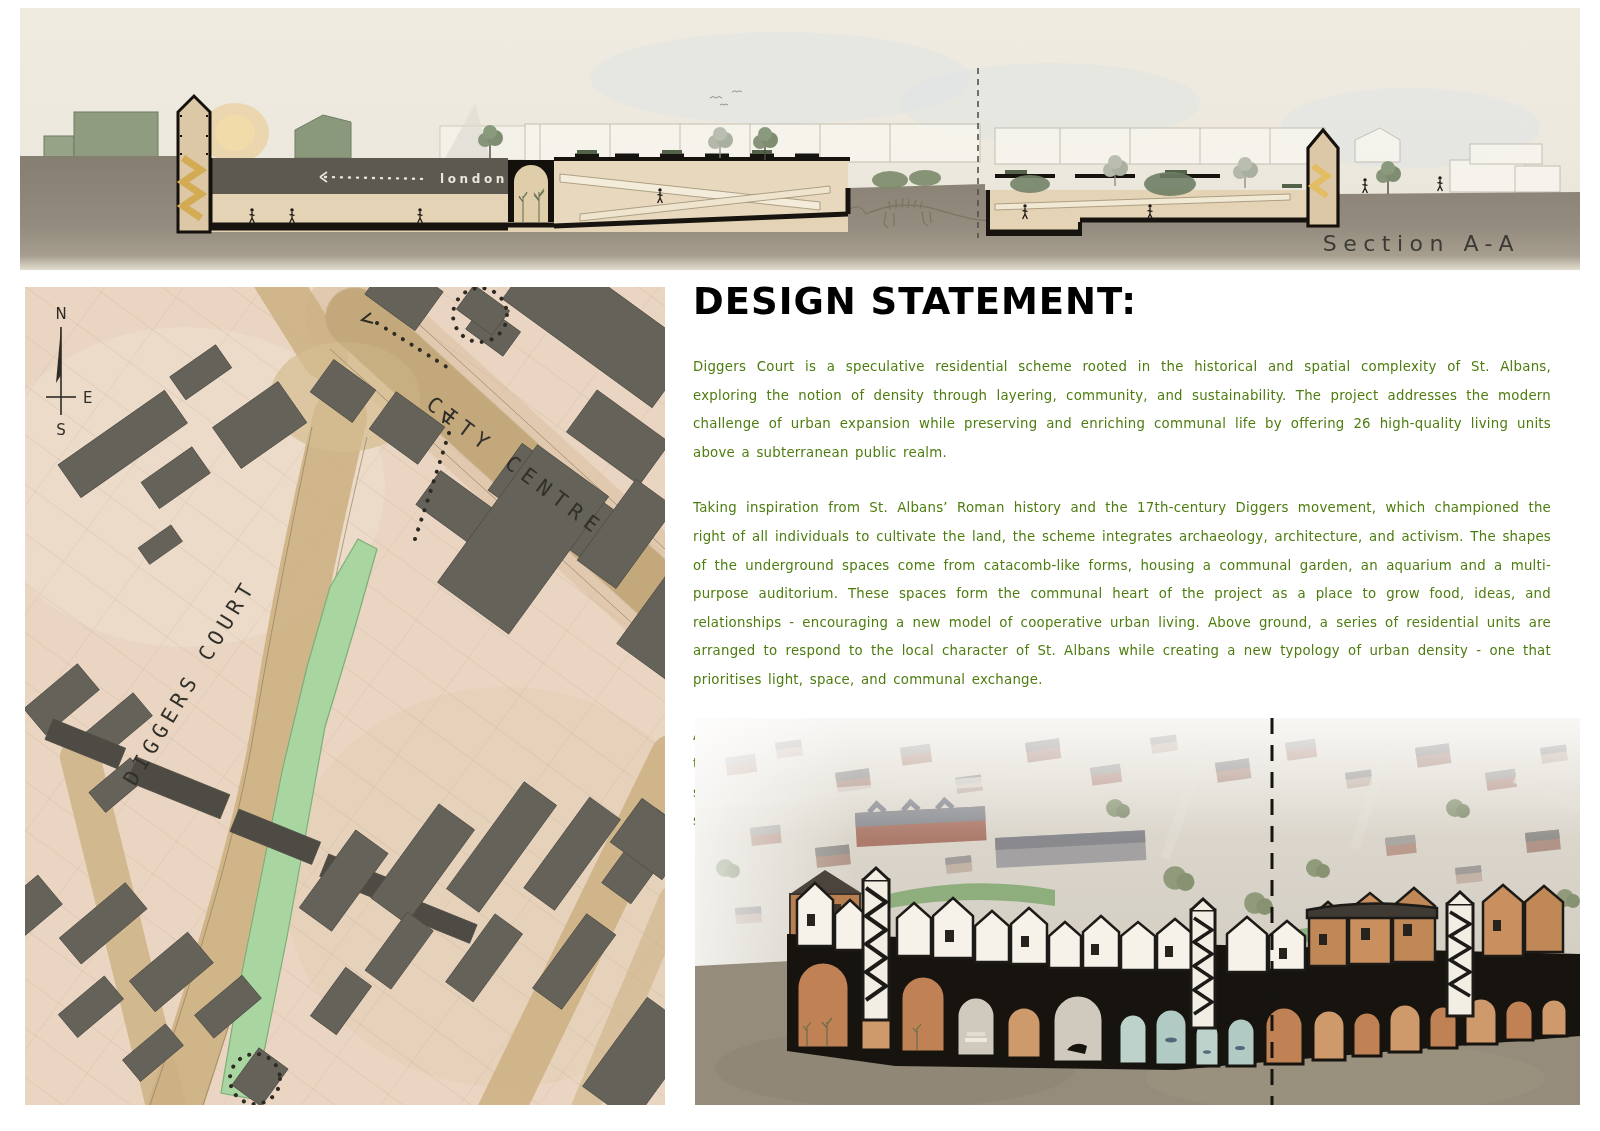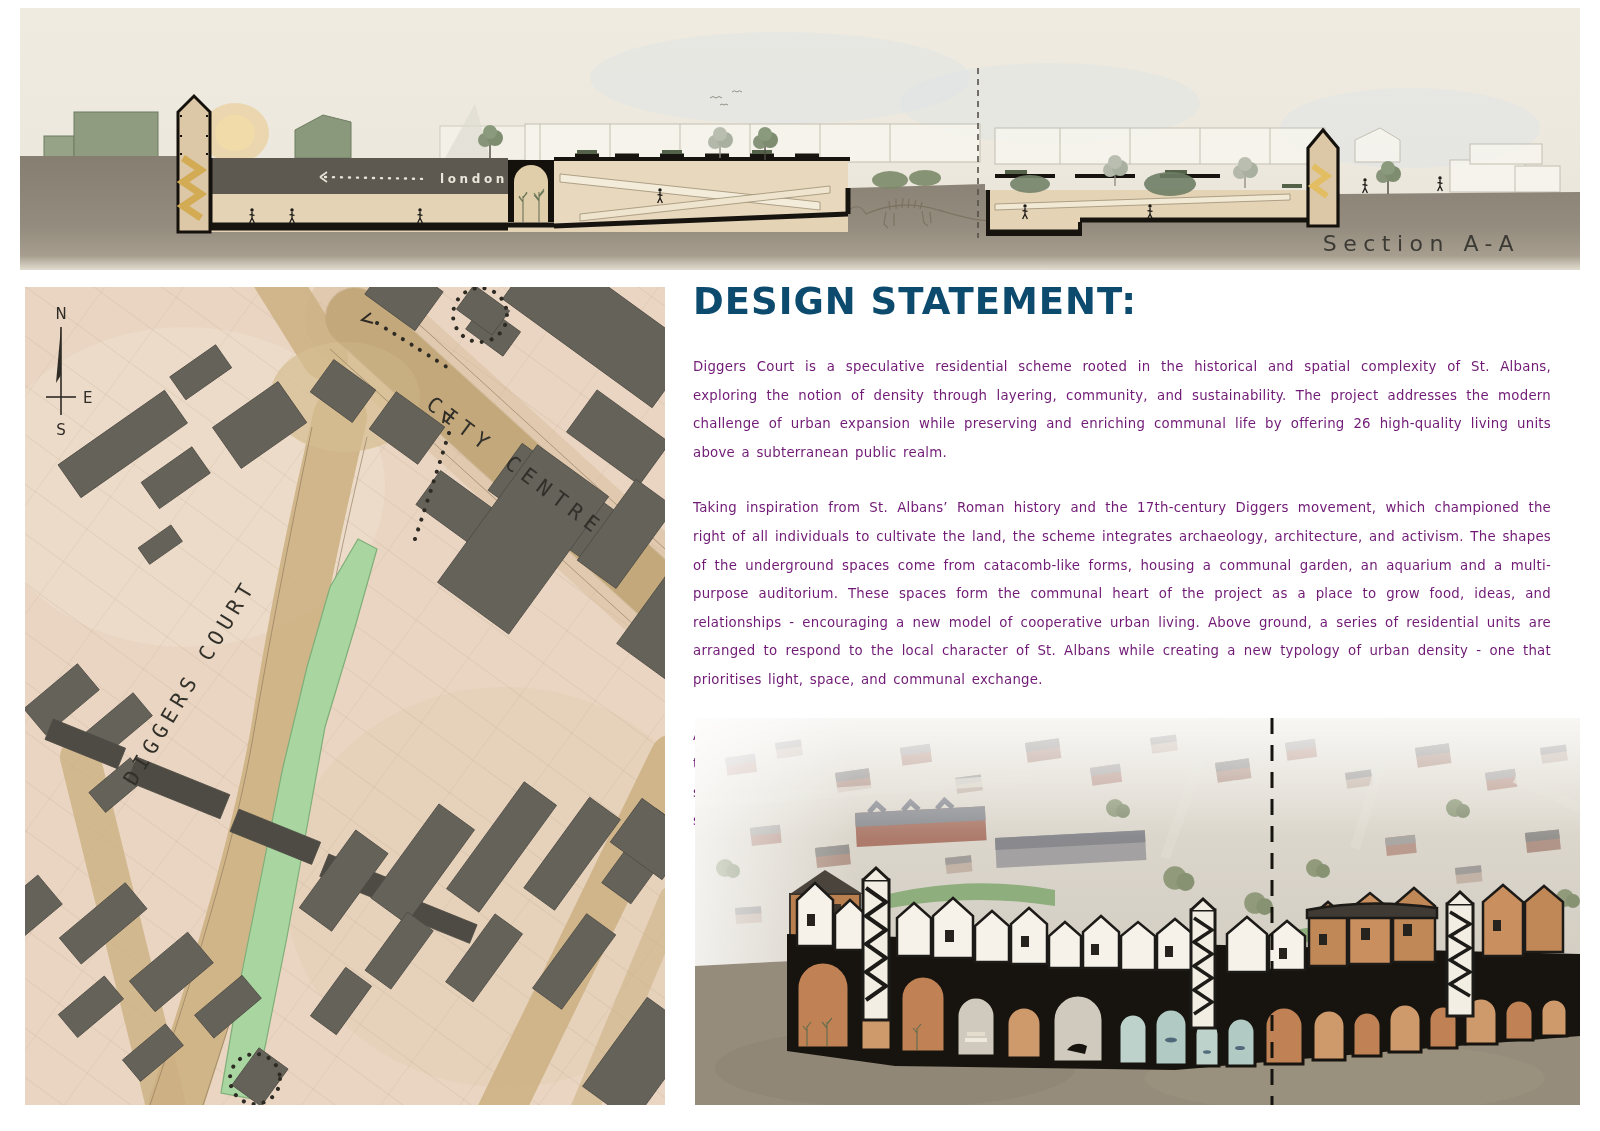--- a/index.html
+++ b/index.html
@@ -3,23 +3,23 @@
 <meta charset="utf-8">
 <style>
   html,body{margin:0;padding:0;background:#ffffff;}
   .board{position:relative;width:1600px;height:1131px;background:#ffffff;overflow:hidden;
          font-family:"DejaVu Sans","Liberation Sans",sans-serif;}
   .panel{position:absolute;}
   #section-panel{left:20px;top:8px;width:1560px;height:262px;}
   #siteplan-panel{left:25px;top:287px;width:640px;height:818px;}
   #aerial-panel{left:695px;top:718px;width:885px;height:387px;}
   #statement{left:693px;top:280px;width:858px;}
-  .ds-heading{font-size:37px;font-weight:800;letter-spacing:1px;color:#0c4a6e;margin:0 0 30px 0;
+  .ds-heading{font-size:37px;font-weight:800;letter-spacing:1px;color:#000000;margin:0 0 30px 0;
               font-family:"DejaVu Sans","Liberation Sans",sans-serif;}
-  .ds-para{font-size:13.3px;line-height:28.6px;color:#701a75;text-align:justify;
+  .ds-para{font-size:13.3px;line-height:28.6px;color:#4d7c0f;text-align:justify;
            letter-spacing:.25px;word-spacing:2px;margin:0 0 27px 0;}
   svg{display:block;}
   text{font-family:"DejaVu Sans","Liberation Sans",sans-serif;}
   .maplabel{font-family:"DejaVu Sans Mono","Liberation Mono",monospace;}
 </style>
 </head>
 <body>
 
 <div class="board">
 

